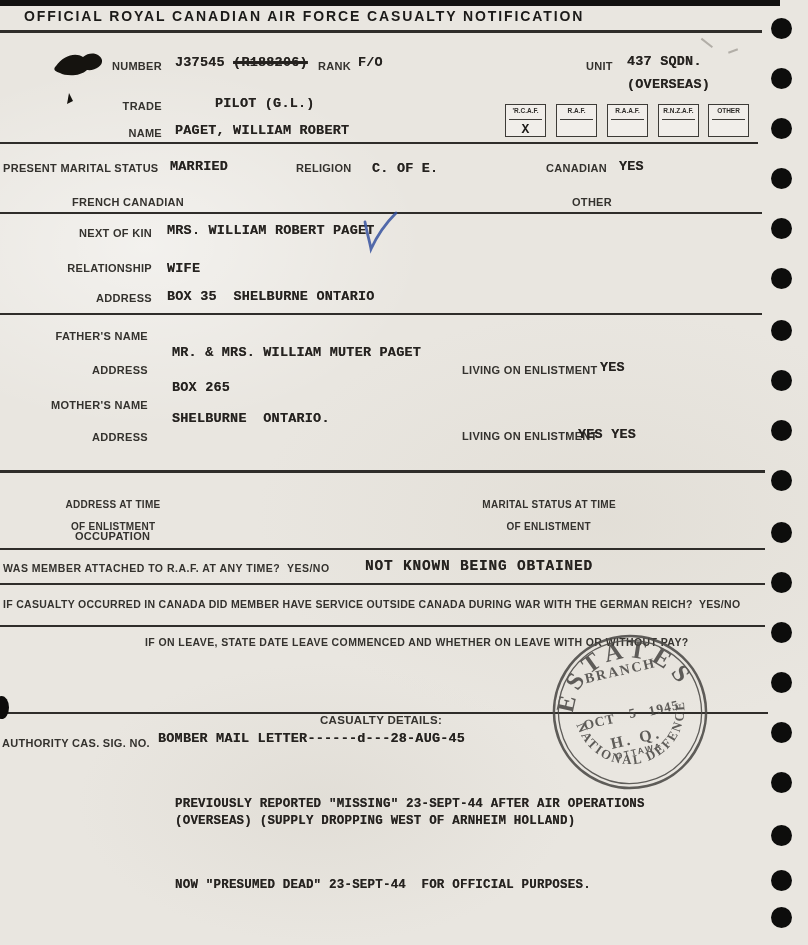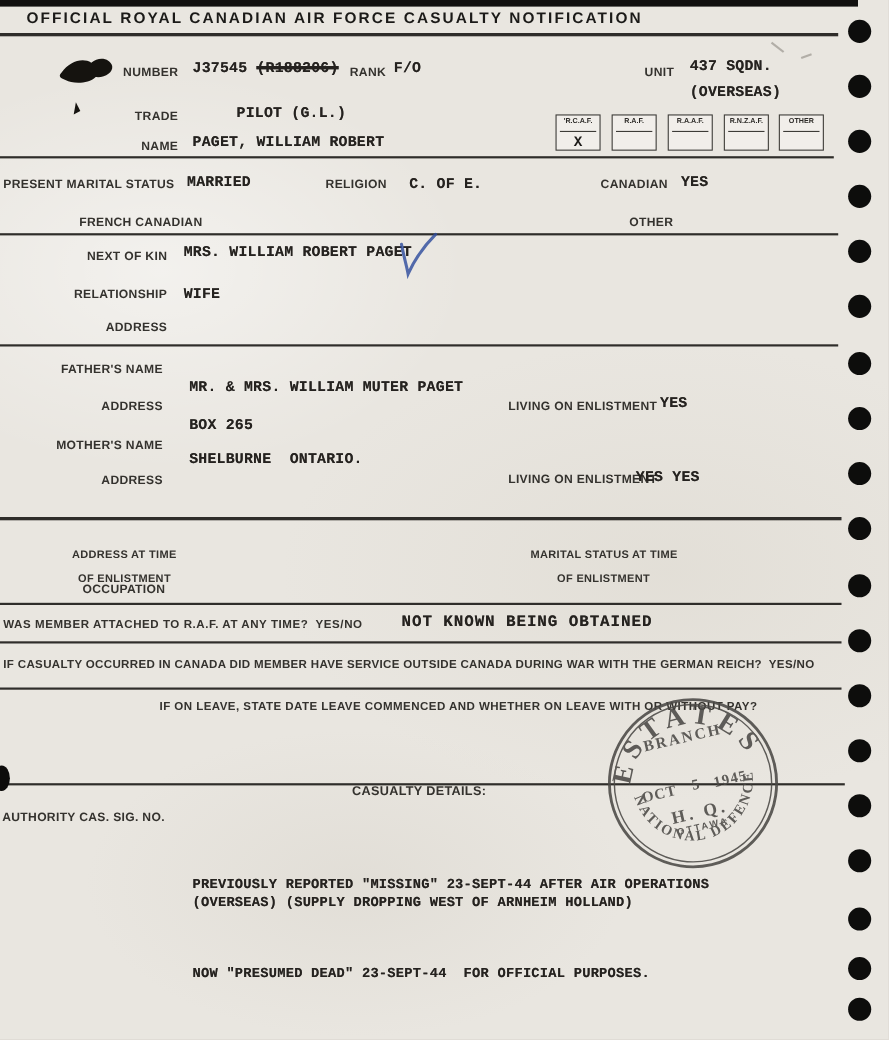--- a/index.html
+++ b/index.html
@@ -119,20 +119,21 @@
   <div class="line" style="left:0;top:212px;width:762px;height:2px;"></div>
 
   <div class="lbl ralign" style="left:50px;top:227px;width:102px;">NEXT OF KIN</div>
   <div class="typed big" style="left:167px;top:222px;">MRS. WILLIAM ROBERT PAGET</div>
   <svg class="pen-check" width="46" height="50" viewBox="0 0 46 50">
     <path d="M 7 16 C 9 27 12 37 13 43 C 18 32 27 18 38 7" fill="none" stroke="#2f4d9e" stroke-width="2.8" stroke-linecap="round" opacity=".82"></path>
   </svg>
   <div class="lbl ralign" style="left:50px;top:262px;width:102px;">RELATIONSHIP</div>
   <div class="typed big" style="left:167px;top:260px;">WIFE</div>
   <div class="lbl ralign" style="left:50px;top:292px;width:102px;">ADDRESS</div>
+  <div class="typed big" style="left:167px;top:288px;">BOX 35  SHELBURNE ONTARIO</div>
 
   <div class="line" style="left:0;top:313px;width:762px;height:2px;"></div>
 
   <div class="lbl ralign" style="left:46px;top:330px;width:102px;">FATHER'S NAME</div>
   <div class="typed big" style="left:172px;top:344px;">MR. &amp; MRS. WILLIAM MUTER PAGET</div>
   <div class="lbl ralign" style="left:46px;top:364px;width:102px;">ADDRESS</div>
   <div class="lbl" style="left:462px;top:364px;">LIVING ON ENLISTMENT</div>
   <div class="typed big" style="left:600px;top:359px;">YES</div>
   <div class="typed big" style="left:172px;top:379px;">BOX 265</div>
   <div class="lbl ralign" style="left:46px;top:399px;width:102px;">MOTHER'S NAME</div>
@@ -163,20 +164,21 @@
   <div class="lbl small" style="left:3px;top:598px;letter-spacing:.3px;">IF CASUALTY OCCURRED IN CANADA DID MEMBER HAVE SERVICE OUTSIDE CANADA DURING WAR WITH THE GERMAN REICH?  YES/NO</div>
 
   <div class="line" style="left:0;top:625px;width:765px;height:2px;"></div>
 
   <div class="lbl small" style="left:145px;top:636px;letter-spacing:.4px;">IF ON LEAVE, STATE DATE LEAVE COMMENCED AND WHETHER ON LEAVE WITH OR WITHOUT PAY?</div>
 
   <div class="line" style="left:0;top:712px;width:768px;height:1.5px;"></div>
   <div class="edge-blob"></div>
   <div class="lbl" style="left:320px;top:714px;font-size:11.5px;">CASUALTY DETAILS:</div>
   <div class="lbl" style="left:2px;top:737px;">AUTHORITY CAS. SIG. NO.</div>
+  <div class="typed big" style="left:158px;top:730px;">BOMBER MAIL LETTER------d---28-AUG-45</div>
 
   <svg class="stamp-svg" width="180" height="180" viewBox="0 0 180 180">
     <g transform="rotate(-13 90 90)" fill="none" stroke="#4b4946">
       <circle cx="90" cy="90" r="76" stroke-width="2.6"></circle>
       <circle cx="90" cy="90" r="71.5" stroke-width="1.3"></circle>
       <path id="arcTop" d="M 33 93 A 57 57 0 0 1 147 93" stroke="none"></path>
       <path id="arcBot" d="M 35 87 A 55 55 0 0 0 145 87" stroke="none"></path>
       <text font-family="Liberation Serif, serif" font-size="25" font-weight="700" fill="#4b4946" stroke="none" letter-spacing="6">
         <textPath href="#arcTop" startOffset="50%" text-anchor="middle">ESTATES</textPath>
       </text>

